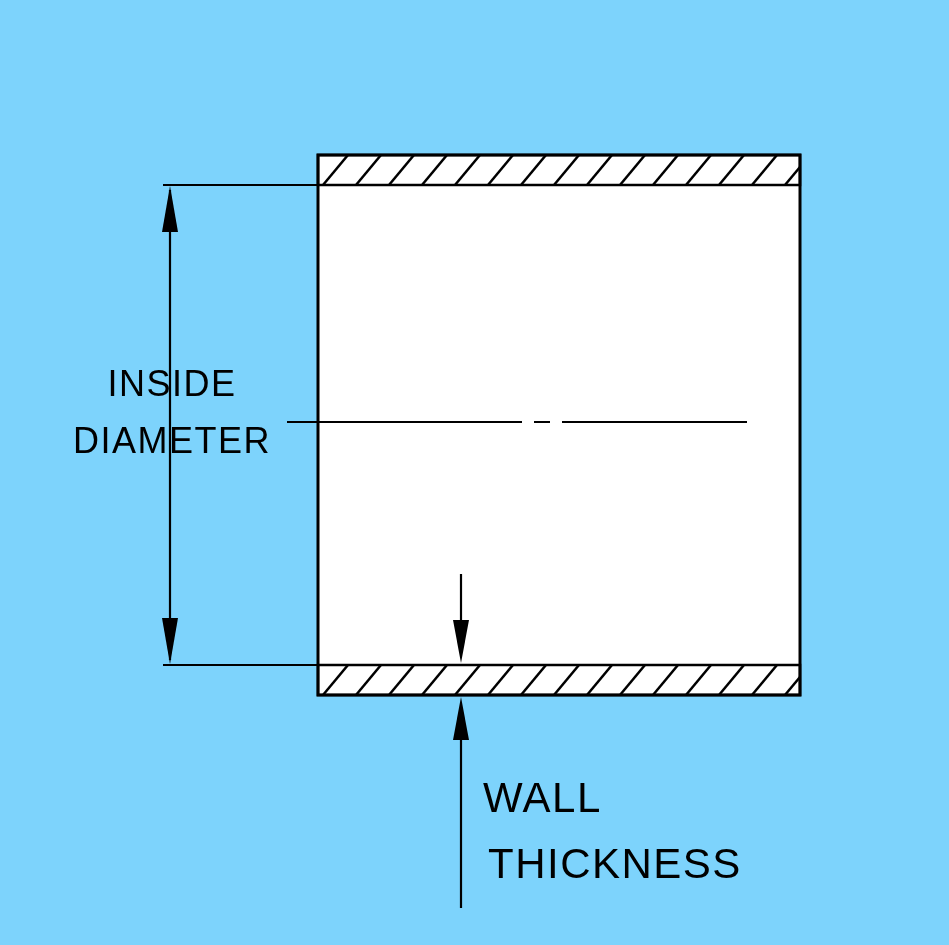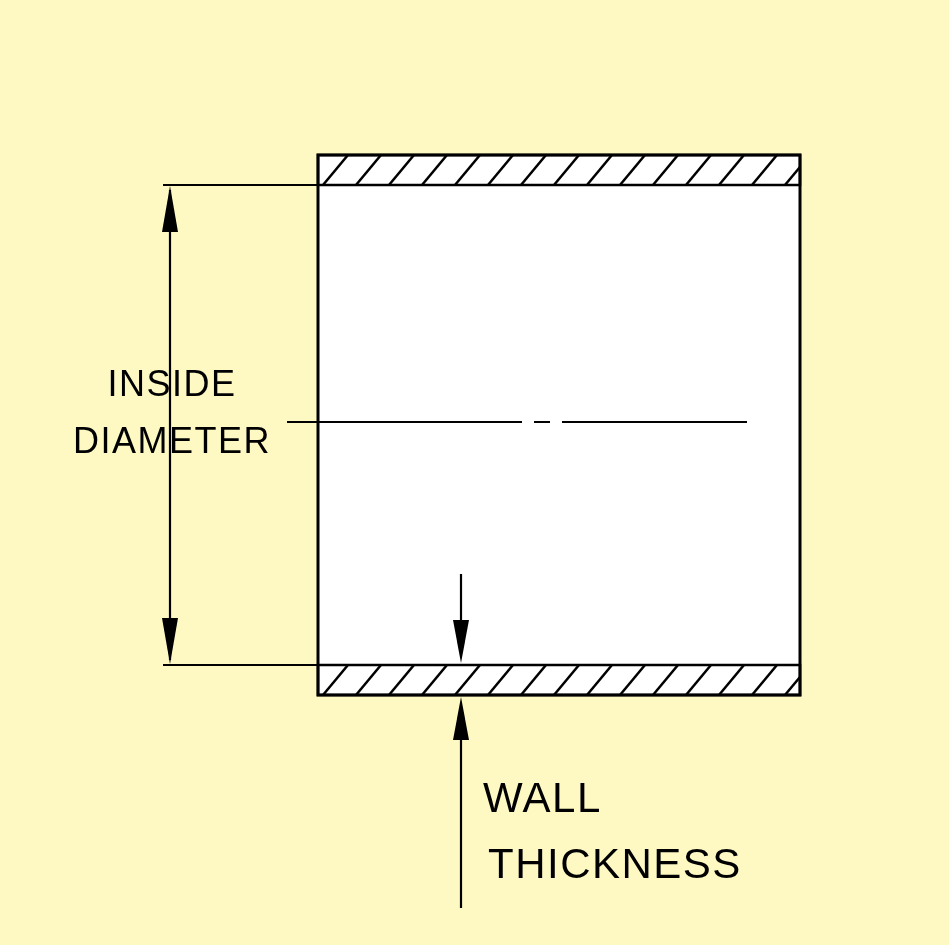--- a/index.html
+++ b/index.html
@@ -4,21 +4,21 @@
 <style>
   html, body {
     margin: 0;
     padding: 0;
     background: #ffffff;
   }
   .canvas {
     position: relative;
     width: 949px;
     height: 945px;
-    background: #fef9c3;
+    background: #7dd3fc;
     overflow: hidden;
     font-family: "Liberation Sans", sans-serif;
   }
   svg text {
     font-family: "Liberation Sans", sans-serif;
     fill: #000000;
     font-weight: 400;
   }
   .dim-label {
     font-size: 36px;

